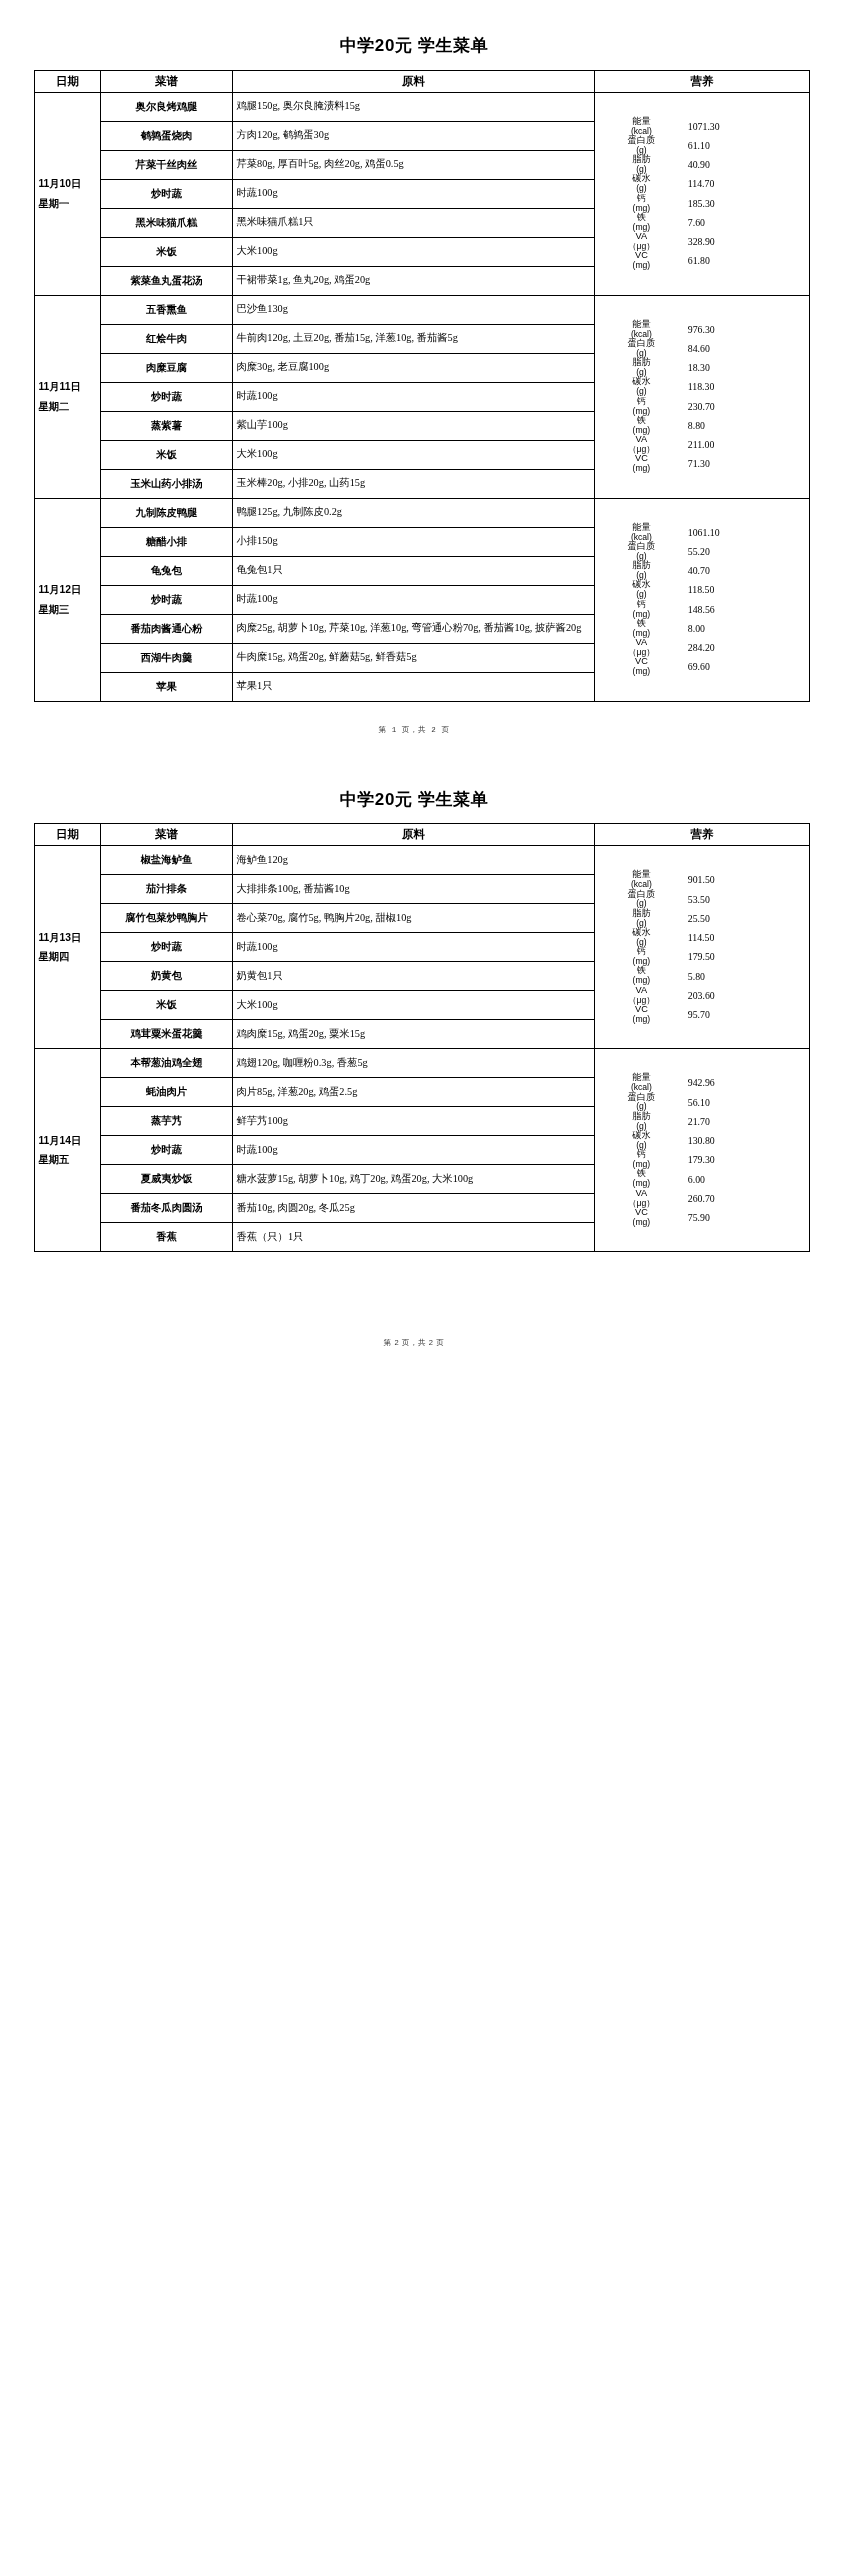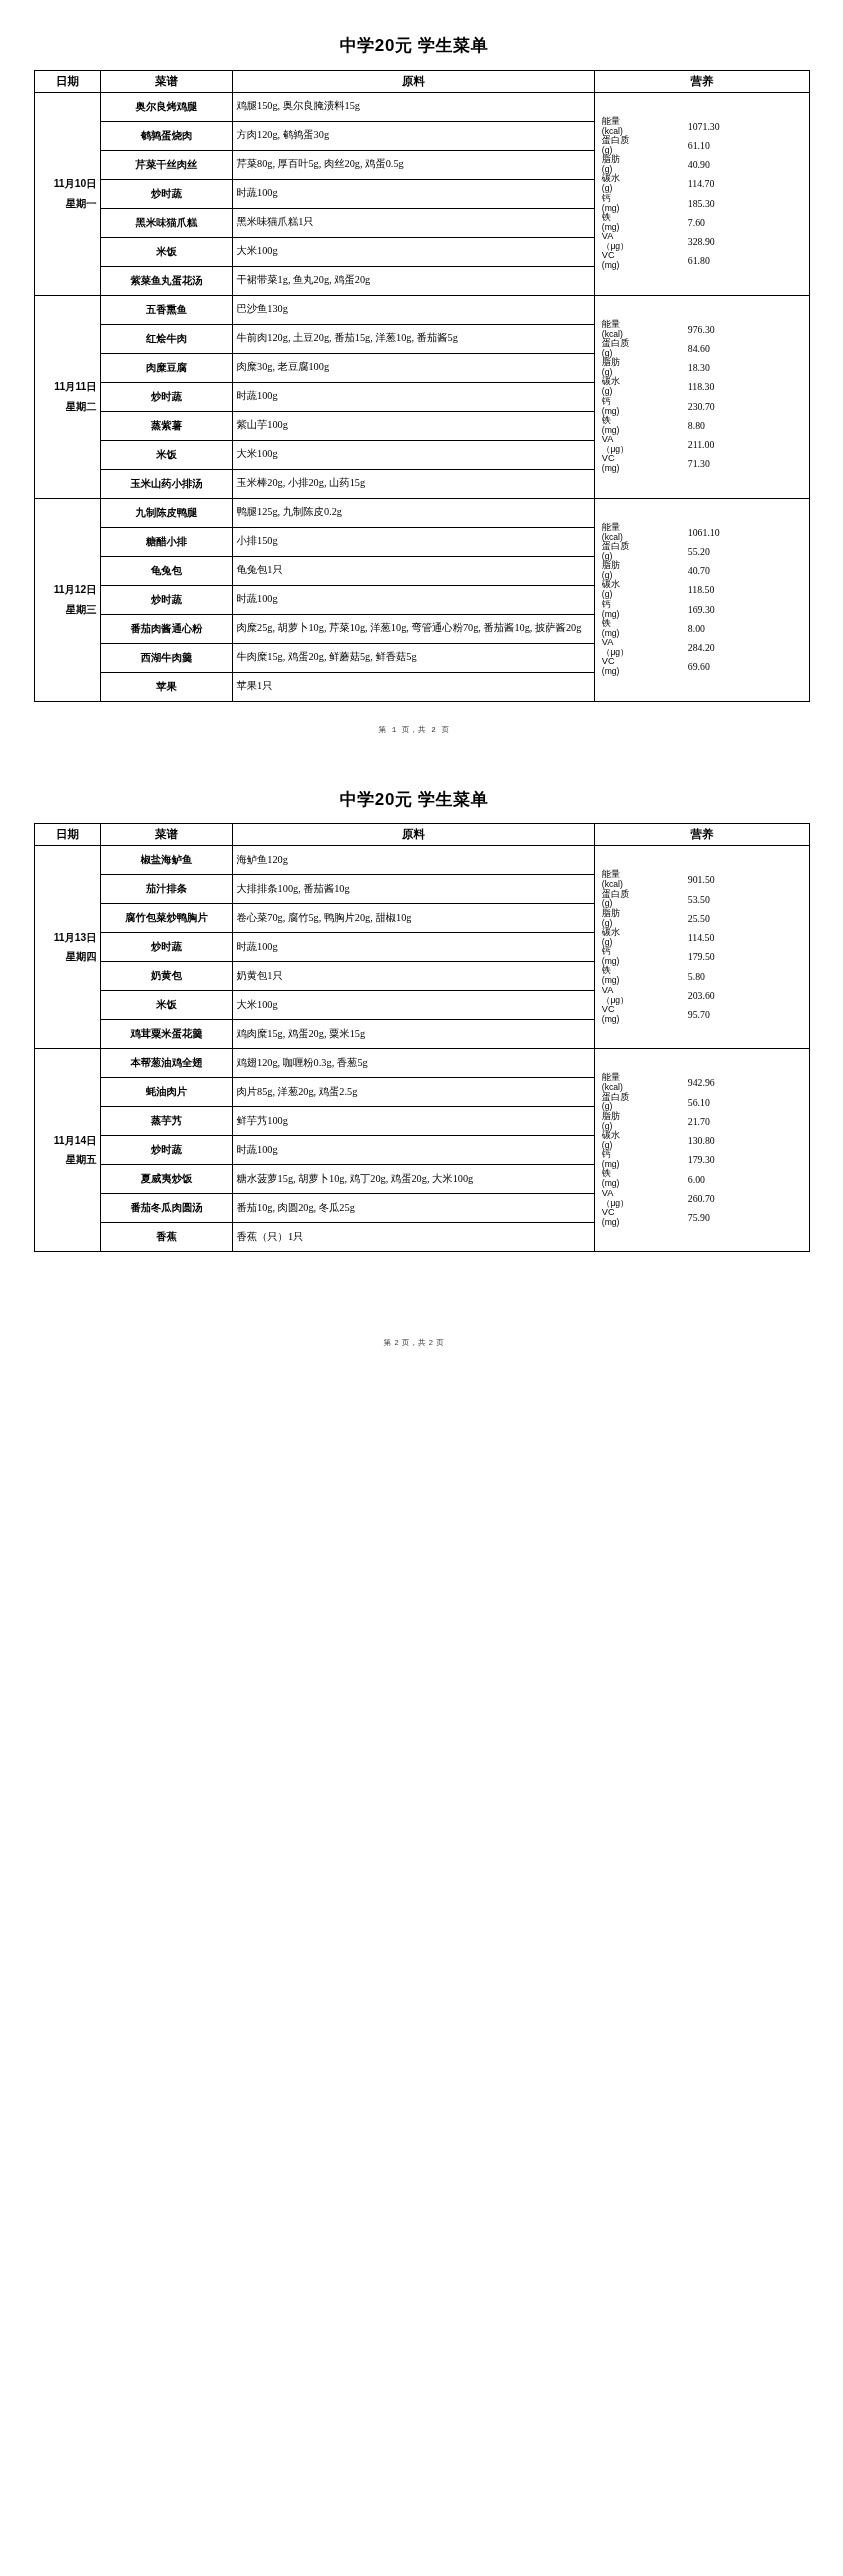--- a/index.html
+++ b/index.html
@@ -50,21 +50,21 @@
     height: 22px;
     font-family: "Liberation Sans", "DejaVu Sans", sans-serif;
     margin-left: 48px;
   }
   col.c-date { width: 66px; }
   col.c-dish { width: 132px; }
   col.c-ingr { width: 362px; }
   col.c-nutr { width: 215px; }
 
   td.date-cell {
-    text-align: right;
+    text-align: left;
     font-weight: bold;
     font-size: 12px;
     line-height: 1.9;
     font-family: "Liberation Sans", "DejaVu Sans", sans-serif;
     margin-left: 29px;
   }
   td.dish-cell {
     text-align: center;
     font-weight: bold;
     font-size: 11.5px;
@@ -90,21 +90,21 @@
     height: 100%;
   }
   table.nutr td {
     border: none;
     font-size: 9.2px;
     padding: 0 3.4px;
     box-sizing: border-box;
   }
   table.nutr td.lbl {
     width: 86px;
-    text-align: left;
+    text-align: center;
     line-height: 1.08;
     font-family: "Liberation Sans", "DejaVu Sans", sans-serif;
   }
   table.nutr td.val {
     padding-right: 11.5px;
     font-size: 9.8px;
   }
   .lbl .u { display: block; font-size: 8.6px; }
 
   .page-footer {
@@ -292,21 +292,21 @@
                   <tr>
                     <td class="lbl">脂肪<span class="u">(g)</span></td>
                     <td class="val">40.70</td>
                   </tr>
                   <tr>
                     <td class="lbl">碳水<span class="u">(g)</span></td>
                     <td class="val">118.50</td>
                   </tr>
                   <tr>
                     <td class="lbl">钙<span class="u">(mg)</span></td>
-                    <td class="val">169.30</td>
+                    <td class="val">148.56</td>
                   </tr>
                   <tr>
                     <td class="lbl">铁<span class="u">(mg)</span></td>
                     <td class="val">8.00</td>
                   </tr>
                   <tr>
                     <td class="lbl">VA<span class="u">（μg）</span></td>
                     <td class="val">284.20</td>
                   </tr>
                   <tr>

